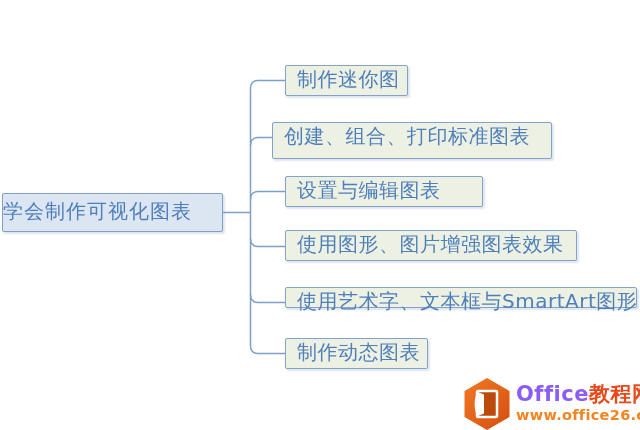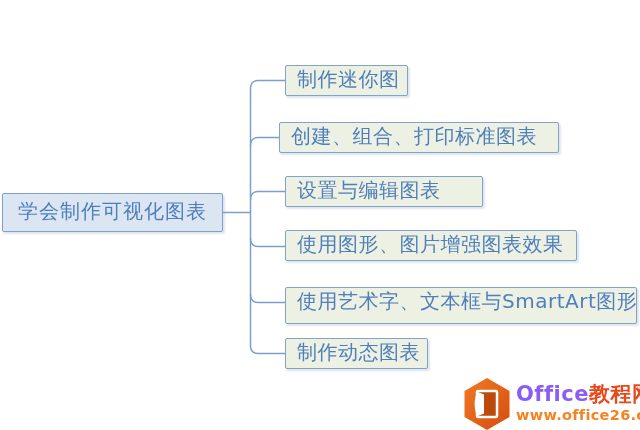--- a/index.html
+++ b/index.html
@@ -10,21 +10,21 @@
   .connectors{position:absolute;left:0;top:0;width:640px;height:430px;}
   .node{
     position:absolute;box-sizing:border-box;
     border:1.5px solid #84a3c9;border-radius:2px;
     color:#4f7fba;white-space:nowrap;
     box-shadow:1.5px 2px 2px rgba(140,160,190,0.28);
   }
   .node.root{
     background:#dbe6f2;border-color:#7e9fc8;
     font-size:20px;letter-spacing:1px;
-    text-align:center;line-height:35px;
+    line-height:35px;
   }
   .node.child{
     background:#edf1e3;
     font-size:20px;letter-spacing:0.5px;
     padding-left:11px;line-height:27px;
   }
   .logo{position:absolute;left:463px;top:377px;width:175px;height:53px;display:flex;align-items:center;}
   .logo-icon{flex:0 0 auto;}
   .logo-text{margin-left:5px;line-height:1;}
   .brand{font-size:21px;font-weight:bold;letter-spacing:0.5px;}
@@ -45,27 +45,27 @@
       <path d="M 250.5 199.5 Q 250.5 191.5 258 191.5 H 285"></path>
       <path d="M 250.5 238.5 Q 250.5 246.5 258 246.5 H 285"></path>
       <path d="M 250.5 294.5 Q 250.5 302.5 258 302.5 H 285"></path>
     </g>
   </svg>
 
   <div class="node root" style="left:2px;top:193px;width:221px;height:39px">学会制作可视化图表</div>
 
   <div class="node child" style="left:285px;top:65px;width:123px;height:31px">制作迷你图</div>
 
-  <div class="node child" style="left:279px;top:122px;width:280px;height:31px">创建、组合、打印标准图表</div>
+  <div class="node child" style="left:272px;top:122px;width:280px;height:37px">创建、组合、打印标准图表</div>
 
   <div class="node child" style="left:285px;top:176px;width:198px;height:31px">设置与编辑图表</div>
 
   <div class="node child" style="left:285px;top:230px;width:292px;height:31px">使用图形、图片增强图表效果</div>
 
-  <div class="node child" style="left:285px;top:287px;width:352px;height:37px">使用艺术字、文本框与SmartArt图形</div>
+  <div class="node child" style="left:285px;top:287px;width:352px;height:21px">使用艺术字、文本框与SmartArt图形</div>
 
   <div class="node child" style="left:285px;top:338px;width:143px;height:31px">制作动态图表</div>
 
   <div class="logo">
     <svg class="logo-icon" width="48" height="52" viewBox="0 0 48 52" xmlns="http://www.w3.org/2000/svg">
       <defs>
         <linearGradient id="hexg" x1="0" y1="0" x2="1" y2="1">
           <stop offset="0" stop-color="#f07a24"></stop>
           <stop offset="1" stop-color="#d64c0f"></stop>
         </linearGradient>

